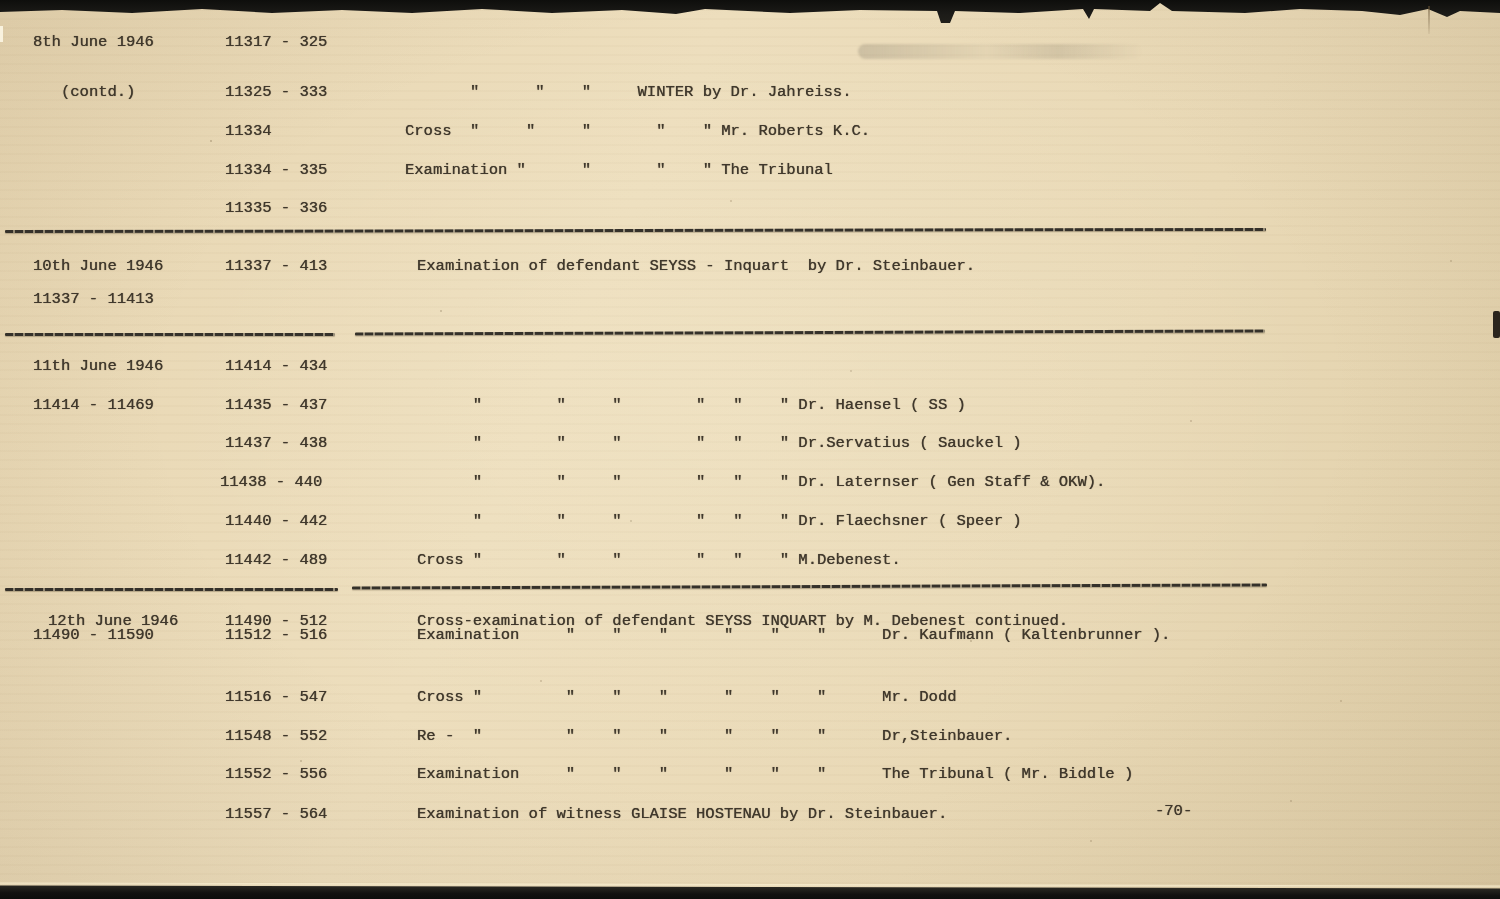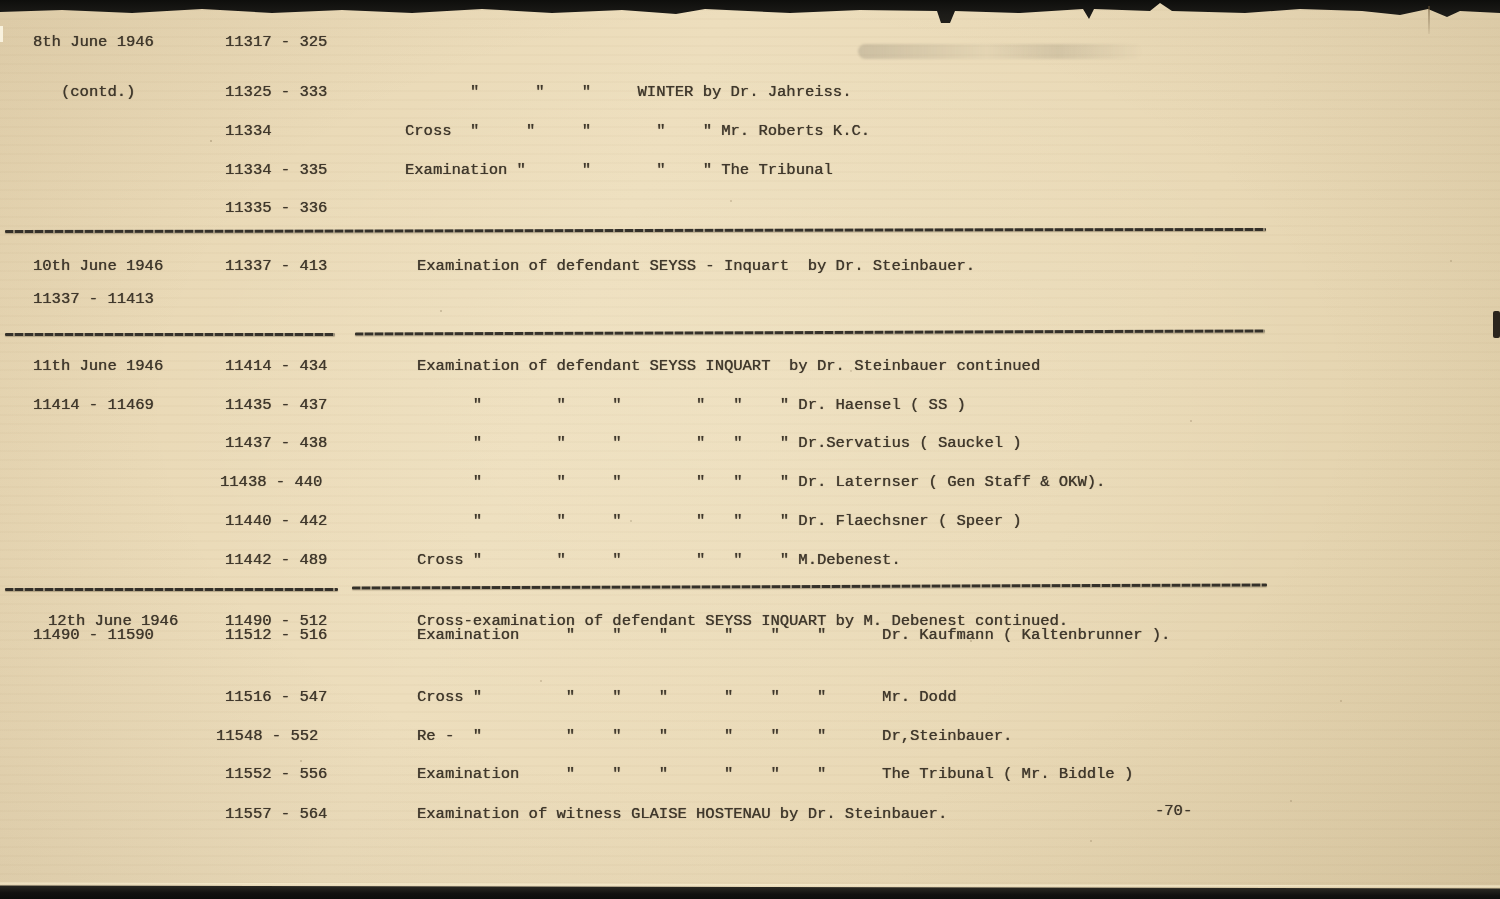--- a/index.html
+++ b/index.html
@@ -114,21 +114,20 @@
       <span class="cell txt" style="left: 417px;">Examination of defendant SEYSS - Inquart  by Dr. Steinbauer.</span>
     </div>
     <div class="row" style="top: 289px;">
       <span class="cell txt" style="left: 33px;">11337 - 11413</span>
     </div>
   </div>
 <div>
     <div class="row" style="top: 356px;">
       <span class="cell txt" style="left: 33px;">11th June 1946</span>
       <span class="cell txt" style="left: 225px;">11414 - 434</span>
-      <span class="cell txt" style="left: 417px;">Examination of defendant SEYSS INQUART  by Dr. Steinbauer continued</span>
     </div>
     <div class="row" style="top: 395px;">
       <span class="cell txt" style="left: 33px;">11414 - 11469</span>
       <span class="cell txt" style="left: 225px;">11435 - 437</span>
       <span class="cell txt" style="left: 417px;">      "        "     "        "   "    " Dr. Haensel ( SS )</span>
     </div>
     <div class="row" style="top: 433px;">
       <span class="cell txt" style="left: 225px;">11437 - 438</span>
       <span class="cell txt" style="left: 417px;">      "        "     "        "   "    " Dr.Servatius ( Sauckel )</span>
     </div>
@@ -154,21 +153,21 @@
     <div class="row" style="top: 625px;">
       <span class="cell txt" style="left: 33px;">11490 - 11590</span>
       <span class="cell txt" style="left: 225px;">11512 - 516</span>
       <span class="cell txt" style="left: 417px;">Examination     "    "    "      "    "    "      Dr. Kaufmann ( Kaltenbrunner ).</span>
     </div>
     <div class="row" style="top: 687px;">
       <span class="cell txt" style="left: 225px;">11516 - 547</span>
       <span class="cell txt" style="left: 417px;">Cross "         "    "    "      "    "    "      Mr. Dodd</span>
     </div>
     <div class="row" style="top: 726px;">
-      <span class="cell txt" style="left: 216px; text-align: right;">11548 - 552</span>
+      <span class="cell txt" style="left: 225px; text-align: right;">11548 - 552</span>
       <span class="cell txt" style="left: 417px;">Re -  "         "    "    "      "    "    "      Dr,Steinbauer.</span>
     </div>
     <div class="row" style="top: 764px;">
       <span class="cell txt" style="left: 225px;">11552 - 556</span>
       <span class="cell txt" style="left: 417px;">Examination     "    "    "      "    "    "      The Tribunal ( Mr. Biddle )</span>
     </div>
     <div class="row" style="top: 804px;">
       <span class="cell txt" style="left: 225px;">11557 - 564</span>
       <span class="cell txt" style="left: 417px;">Examination of witness GLAISE HOSTENAU by Dr. Steinbauer.</span>
     </div>

